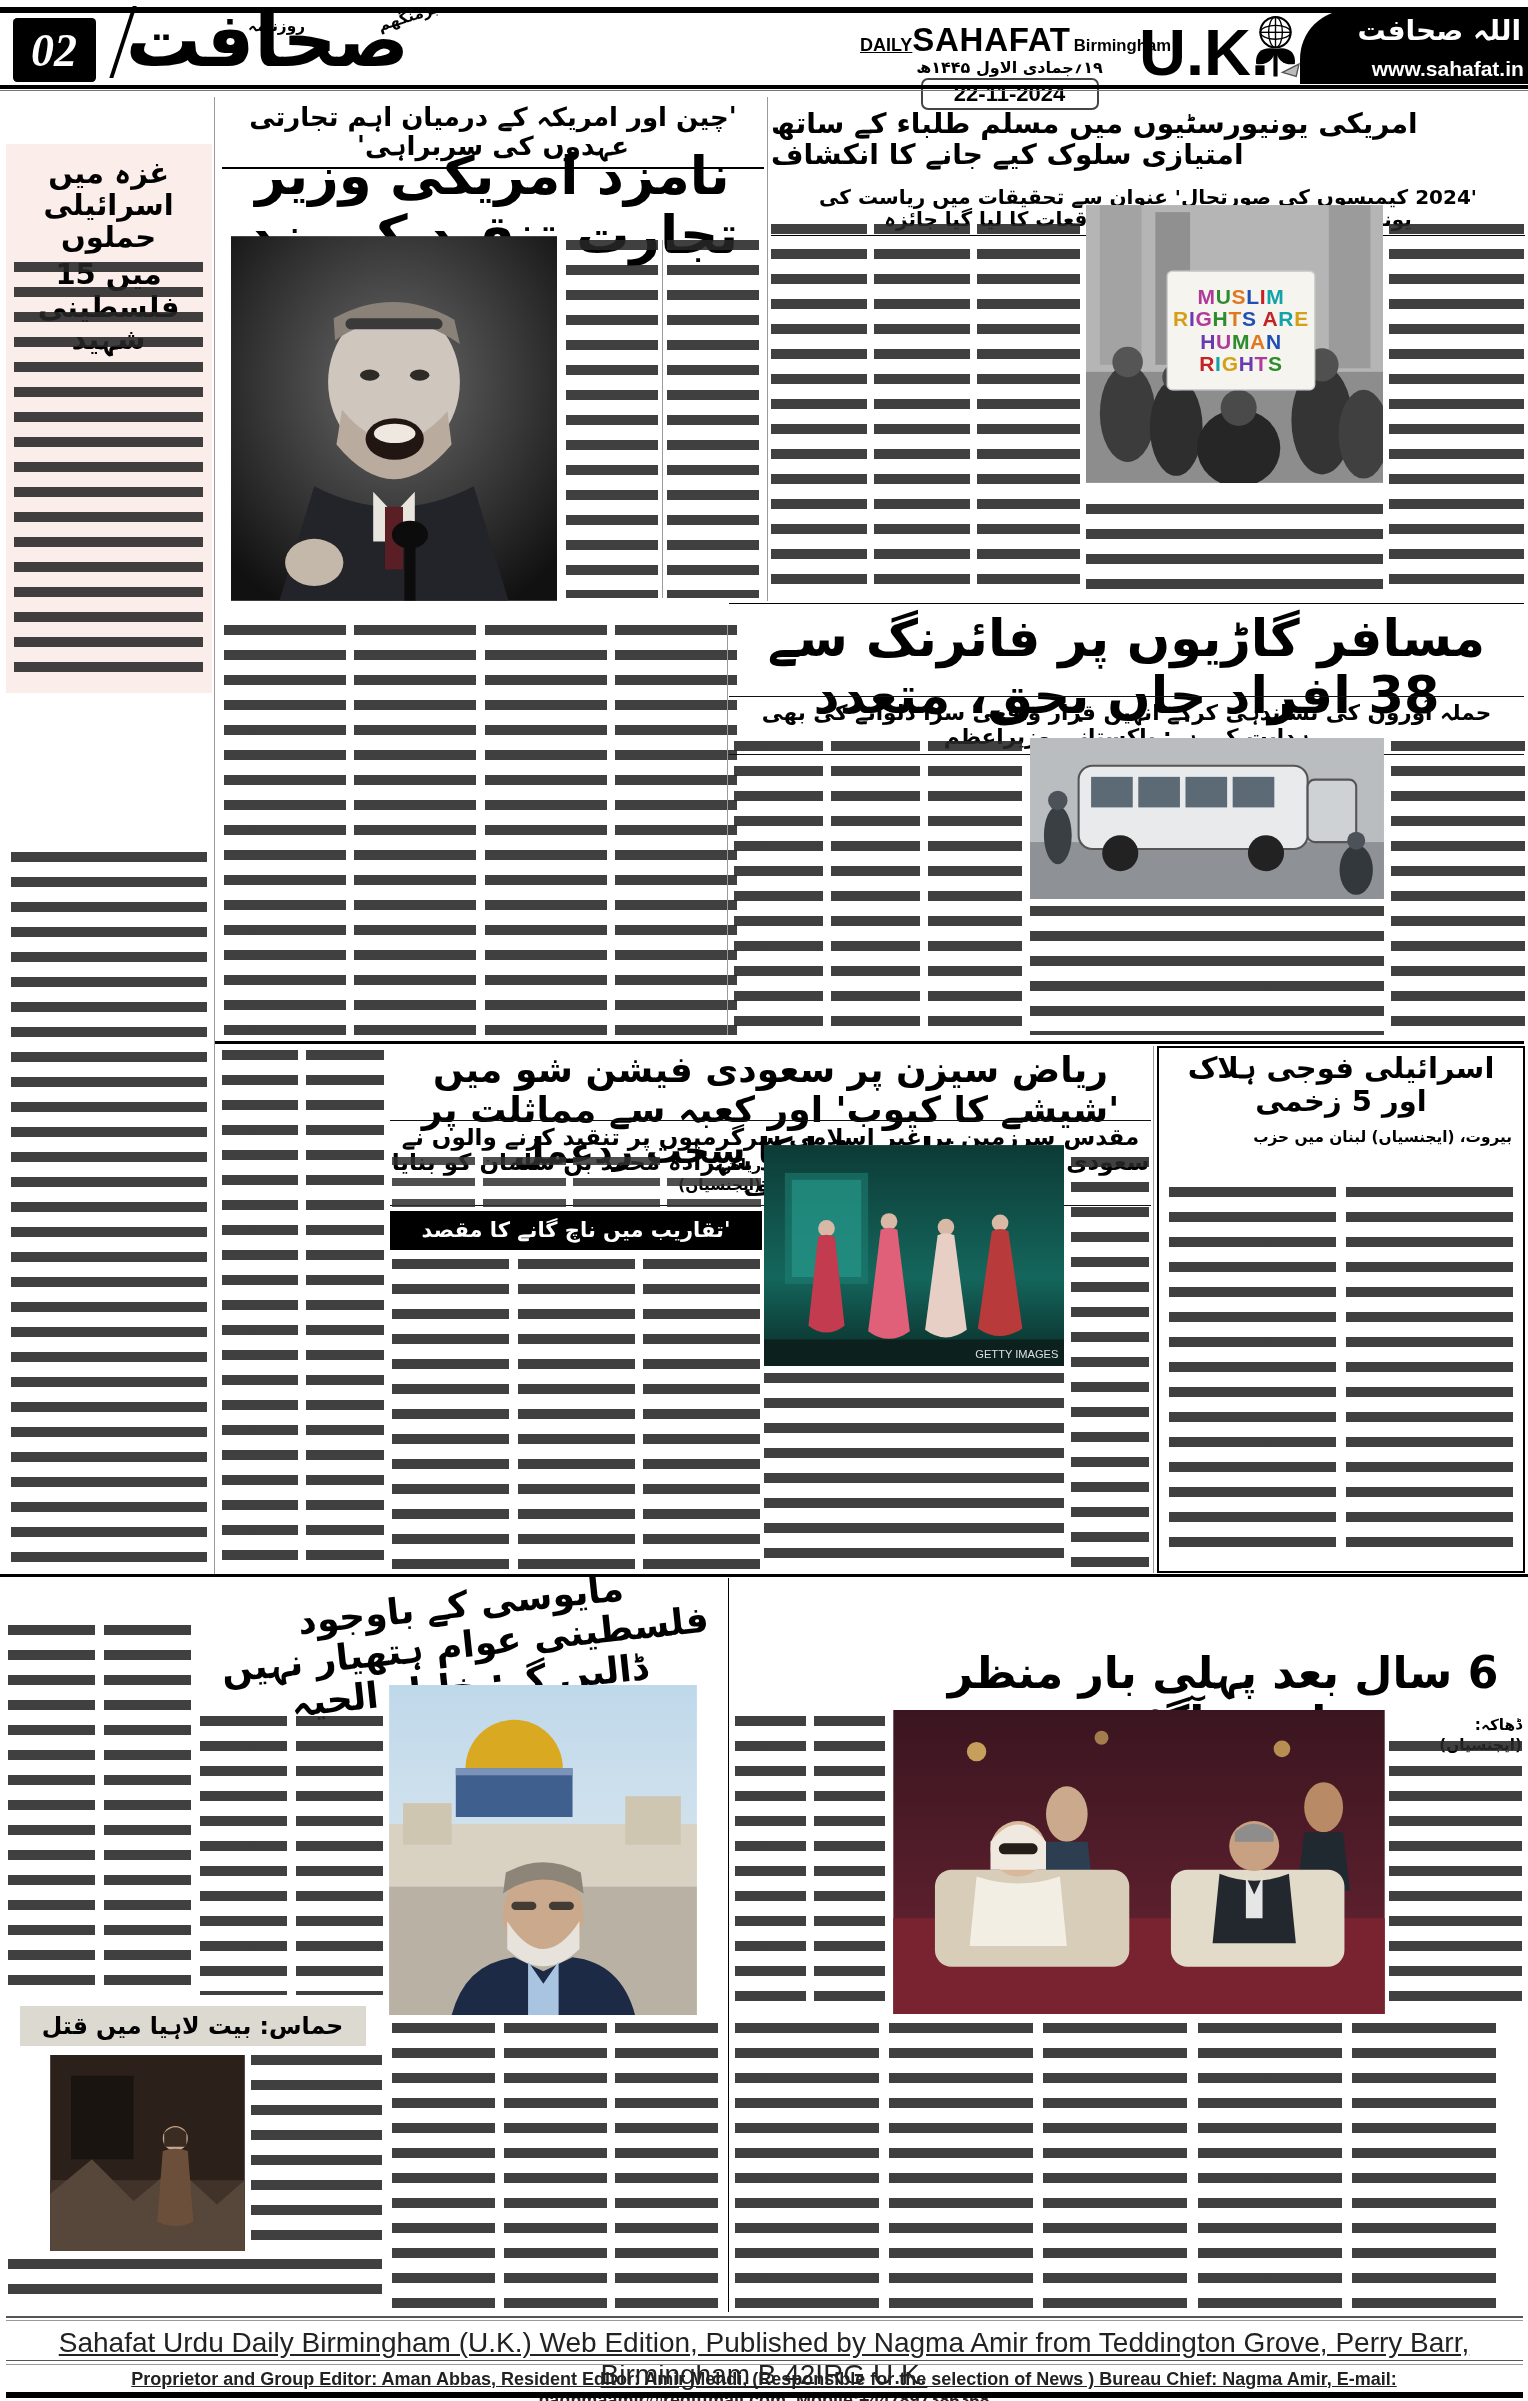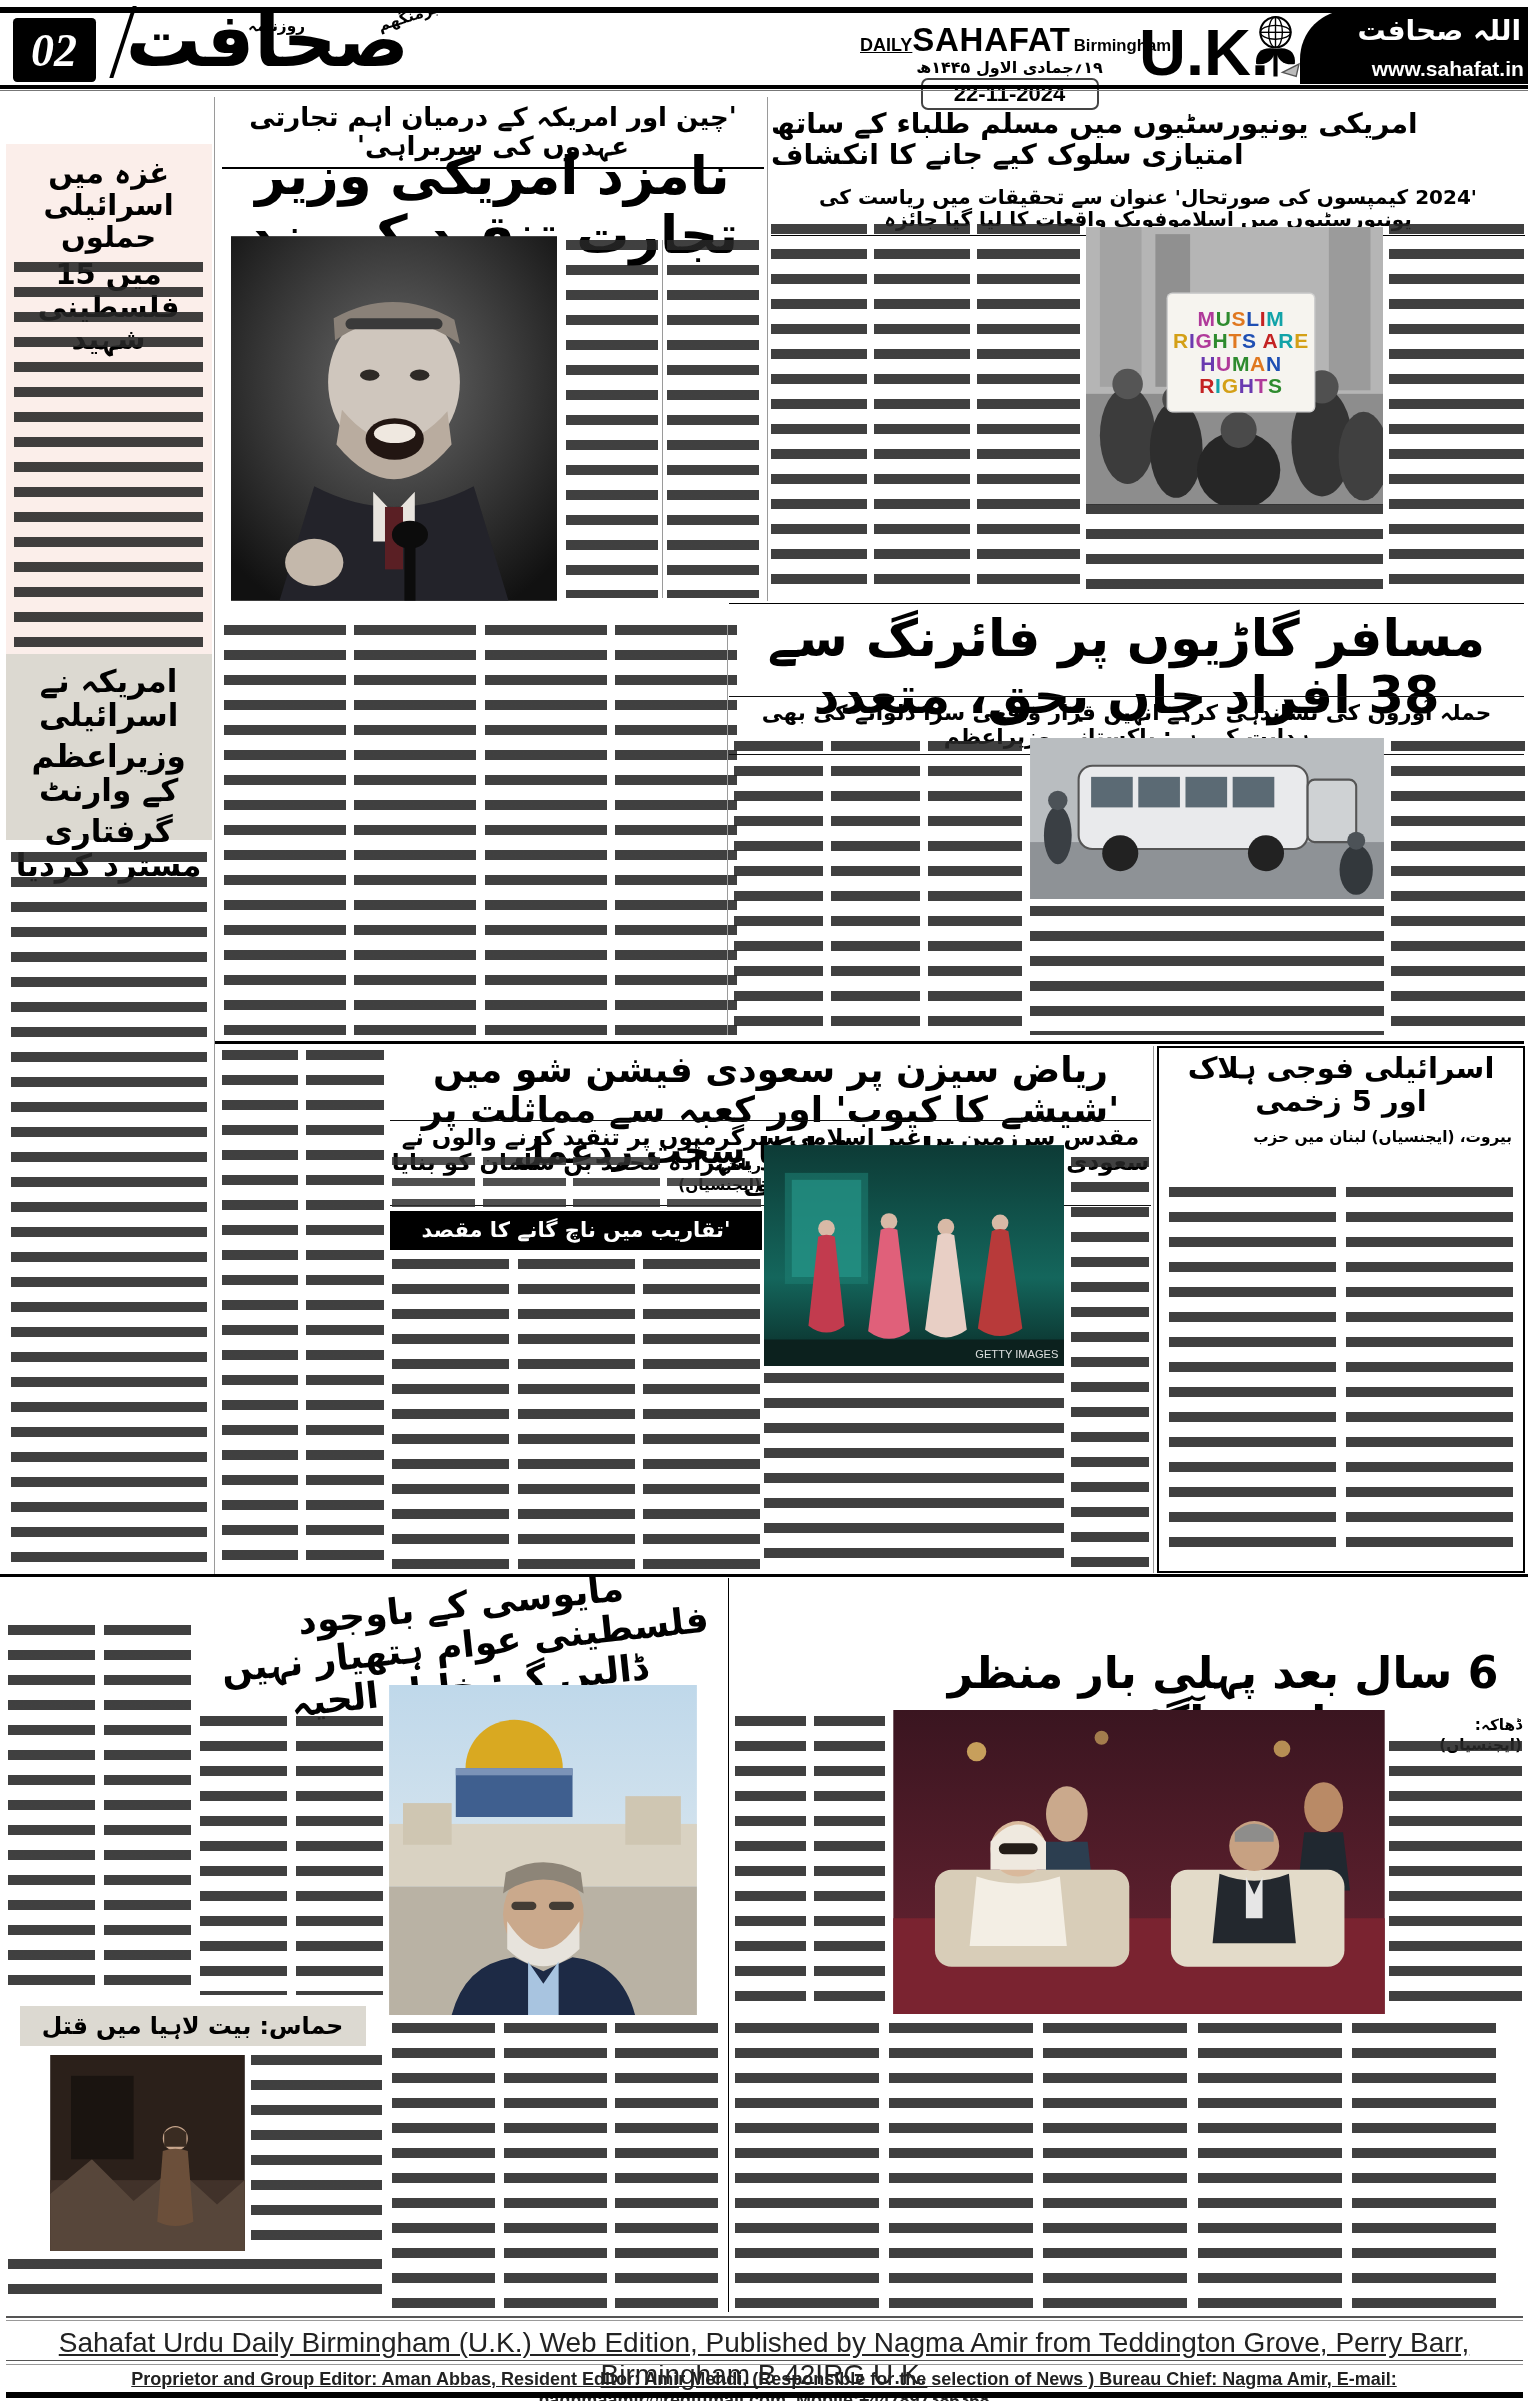--- a/index.html
+++ b/index.html
@@ -72,25 +72,20 @@
 
   <div class="hrule" style="left:0;top:85px;width:1528px;height:3.5px;"></div>
   <div class="hrule" style="left:0;top:90px;width:1528px;height:1.4px;background:#777;"></div>
 
   <div class="abs pinkbox" style="left:5.6px;top:103px;width:206px;height:549px;margin-top:41px;">
     <div class="rtl hl" style="margin:12.5px 7px 0;font-size:29px;text-align:center;">غزہ میں اسرائیلی حملوں</div>
     <div class="rtl hl" style="margin:4.2px 7px 0;font-size:29px;text-align:center;">میں 15 فلسطینی شہید</div>
     <div class="gk" style="position:absolute;left:8.3px;right:8.3px;top:118px;bottom:8.3px;"></div>
   </div>
 
-  <div class="abs grayband" style="left:5.6px;top:654px;width:206px;height:186px;">
-    <div class="rtl hl" style="margin:9.7px 7px 0;font-size:31px;text-align:center;">امریکہ نے اسرائیلی</div>
-    <div class="rtl hl" style="margin:5.6px 7px 0;font-size:31px;text-align:center;">وزیراعظم کے وارنٹ</div>
-    <div class="rtl hl" style="margin:5.6px 7px 0;font-size:31px;text-align:center;">گرفتاری مسترد کردیا</div>
-  </div>
   <div class="abs gk" style="left:11px;top:852px;width:196px;height:720px;"></div>
   <div class="vsep" style="left:214px;top:97px;height:1478px;"></div>
 
   <div class="abs rtl hl" style="left:222px;top:103px;width:542px;font-size:26px;text-align:center;border-bottom:2.1px solid #000;padding-bottom:5.6px;">'چین اور امریکہ کے درمیان اہم تجارتی عہدوں کی سربراہی'</div>
   <div class="abs rtl hl" style="left:218px;top:146px;width:549px;font-size:53px;text-align:center;letter-spacing:-1.4px;">نامزد امریکی وزیر تجارت تنقید کی زد میں</div>
 
   <div class="abs photo" style="left:231px;top:236px;width:326px;height:365px;">
     <svg viewBox="0 0 470 525" width="326" height="365">
       <rect width="470" height="525" fill="#1d1d1d"></rect>
       <radialGradient id="spbg" cx="50%" cy="40%" r="70%">
@@ -121,21 +116,21 @@
   <div class="abs gk" style="left:224px;top:625px;width:122px;height:410px;"></div>
   <div class="abs gk" style="left:354px;top:625px;width:122px;height:410px;"></div>
   <div class="abs gk" style="left:485px;top:625px;width:122px;height:410px;"></div>
   <div class="abs gk" style="left:615px;top:625px;width:122px;height:410px;"></div>
 
   <div class="vsep" style="left:767px;top:97px;height:504px;"></div>
 
   <div class="abs rtl hl" style="left:771px;top:108px;width:754px;font-size:28px;text-align:left;">امریکی یونیورسٹیوں میں مسلم طلباء کے ساتھ امتیازی سلوک کیے جانے کا انکشاف</div>
   <div class="abs rtl hl" style="left:771px;top:186px;width:754px;font-size:20px;text-align:center;border-bottom:1.4px solid #000;padding-bottom:4.2px;">'2024 کیمپسوں کی صورتحال' عنوان سے تحقیقات میں ریاست کی یونیورسٹیوں میں اسلاموفوبک واقعات کا لیا گیا جائزہ</div>
 
-  <div class="abs photo" style="left:1086px;top:227px;width:297px;height:278px;">
+  <div class="abs photo" style="left:1086px;top:205px;width:297px;height:278px;">
     <svg viewBox="0 0 428 400" width="297" height="278" style="position:absolute;left:0;top:0;">
       <rect width="428" height="400" fill="#c9c9c9"></rect>
       <rect x="0" y="0" width="428" height="240" fill="#b5b5b5"></rect>
       <rect x="20" y="0" width="60" height="230" fill="#a3a3a3"></rect>
       <rect x="100" y="10" width="50" height="220" fill="#909090"></rect>
       <rect x="350" y="0" width="60" height="235" fill="#9b9b9b"></rect>
       <rect x="0" y="240" width="428" height="160" fill="#8d8d8d"></rect>
       <ellipse cx="60" cy="300" rx="40" ry="70" fill="#3c3c3c"></ellipse>
       <ellipse cx="130" cy="320" rx="38" ry="70" fill="#2e2e2e"></ellipse>
       <ellipse cx="340" cy="310" rx="44" ry="78" fill="#343434"></ellipse>

